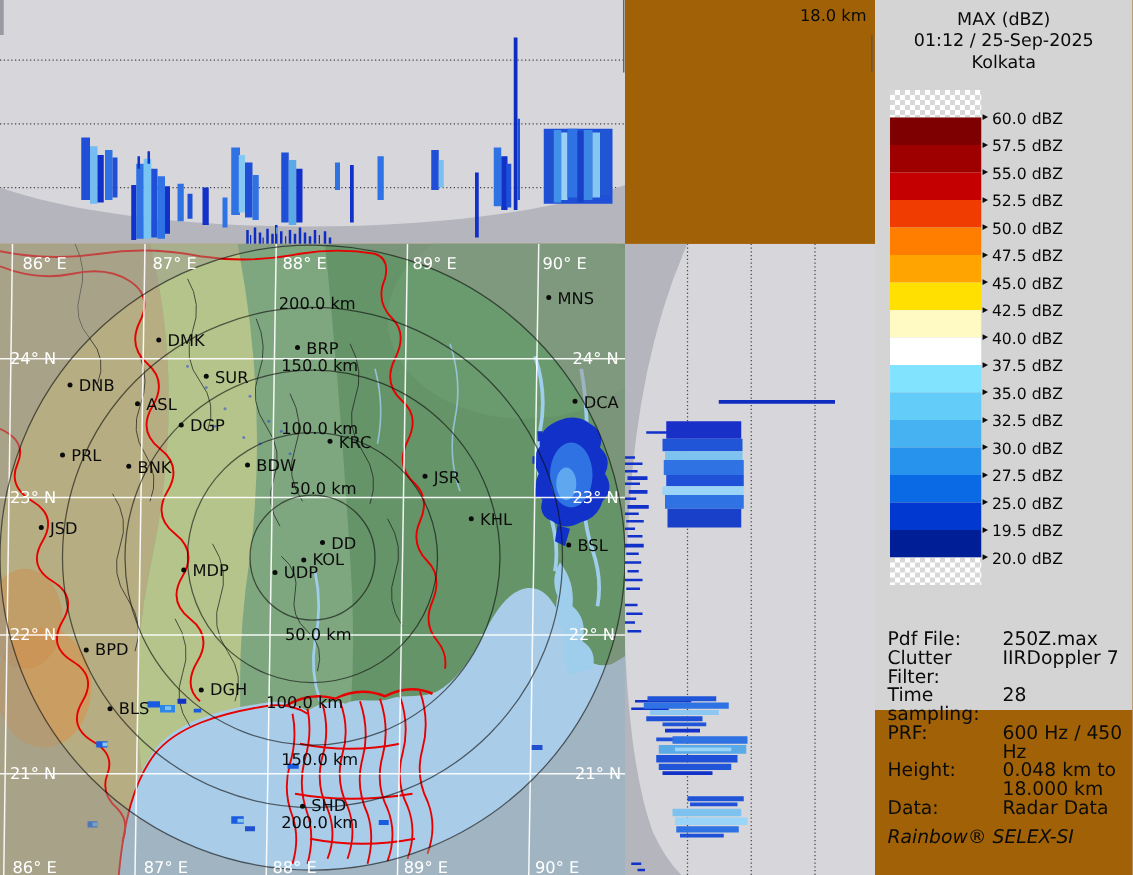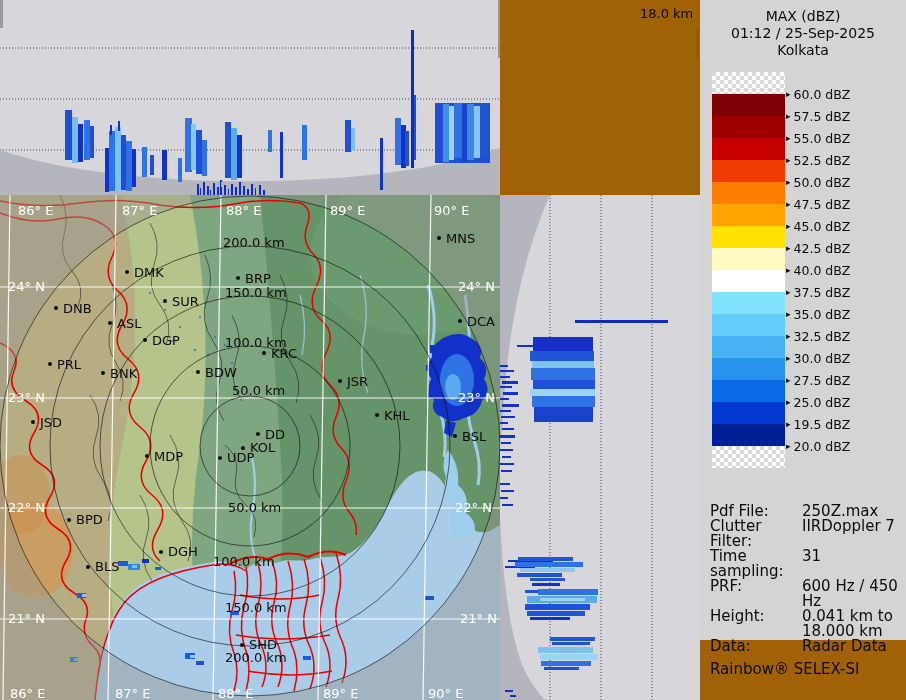--- a/index.html
+++ b/index.html
@@ -9,35 +9,35 @@
   
   #top-panel{left:0;top:0;width:500px;height:195px;}
   #right-panel{left:500px;top:195px;width:200px;height:505px;}
   #map-panel{left:0;top:195px;width:500px;height:505px;}
   
   .axis-km{position:absolute;font-size:13px;color:#0b0b0b;}
   #lbl-18km{left:640px;top:6px;}
   #lbl-01km{left:507px;top:177px;margin-top:32px;}
   #tick-18{left:697px;top:28px;width:1px;height:30px;background:#555;}
   
-  #legend{left:700px;top:0;width:206px;height:640px;background:#d4d4d4;}
+  #legend{left:700px;top:0;width:206px;height:568px;background:#d4d4d4;}
   #legend-title{position:absolute;left:0;right:0;top:8px;text-align:center;
                 font-size:14px;line-height:17px;color:#0a0a0a;}
   #swatches{position:absolute;left:12px;top:72px;width:73px;}
   .sw{width:73px;height:22px;}
   .checker{background:repeating-conic-gradient(#ffffff 0% 25%,#d8d8d8 0% 50%) 0 0/8px 8px;}
   .lgd-row{position:absolute;left:86px;height:16px;font-size:12.5px;white-space:nowrap;
            display:flex;align-items:center;color:#0a0a0a;}
   .lgd-arrow{font-size:9px;margin-right:3px;}
   
   #info{position:absolute;left:10px;top:504px;width:192px;font-size:15px;line-height:15px;}
   .info-row{display:flex;}
   .info-row .k{width:92px;flex:none;}
   .info-row .v{flex:1;}
-  #brand{margin-top:8px;}
+  #brand{margin-top:8px;font-style:italic;}
   
   .mtxt{font:13px "DejaVu Sans",sans-serif;fill:#0b0b0b;}
   .wtxt{font:13px "DejaVu Sans",sans-serif;fill:#ffffff;}
   svg{display:block;}
 </style>
 </head>
 <body>
 
 <div id="stage">
 
@@ -495,29 +495,29 @@
       <div class="info-row">
           <span class="k">Pdf File:</span>
           <span class="v">250Z.max</span>
         </div>
       <div class="info-row">
           <span class="k">Clutter Filter:</span>
           <span class="v">IIRDoppler 7</span>
         </div>
       <div class="info-row">
           <span class="k">Time sampling:</span>
-          <span class="v">31</span>
+          <span class="v">28</span>
         </div>
       <div class="info-row">
           <span class="k">PRF:</span>
           <span class="v">600 Hz / 450 Hz</span>
         </div>
       <div class="info-row">
           <span class="k">Height:</span>
-          <span class="v">0.041 km to</span>
+          <span class="v">0.048 km to</span>
         </div>
       <div class="info-row">
           <span class="k"></span>
           <span class="v">18.000 km</span>
         </div>
       <div class="info-row">
           <span class="k">Data:</span>
           <span class="v">Radar Data</span>
         </div>
       <div id="brand">Rainbow® SELEX-SI</div>

